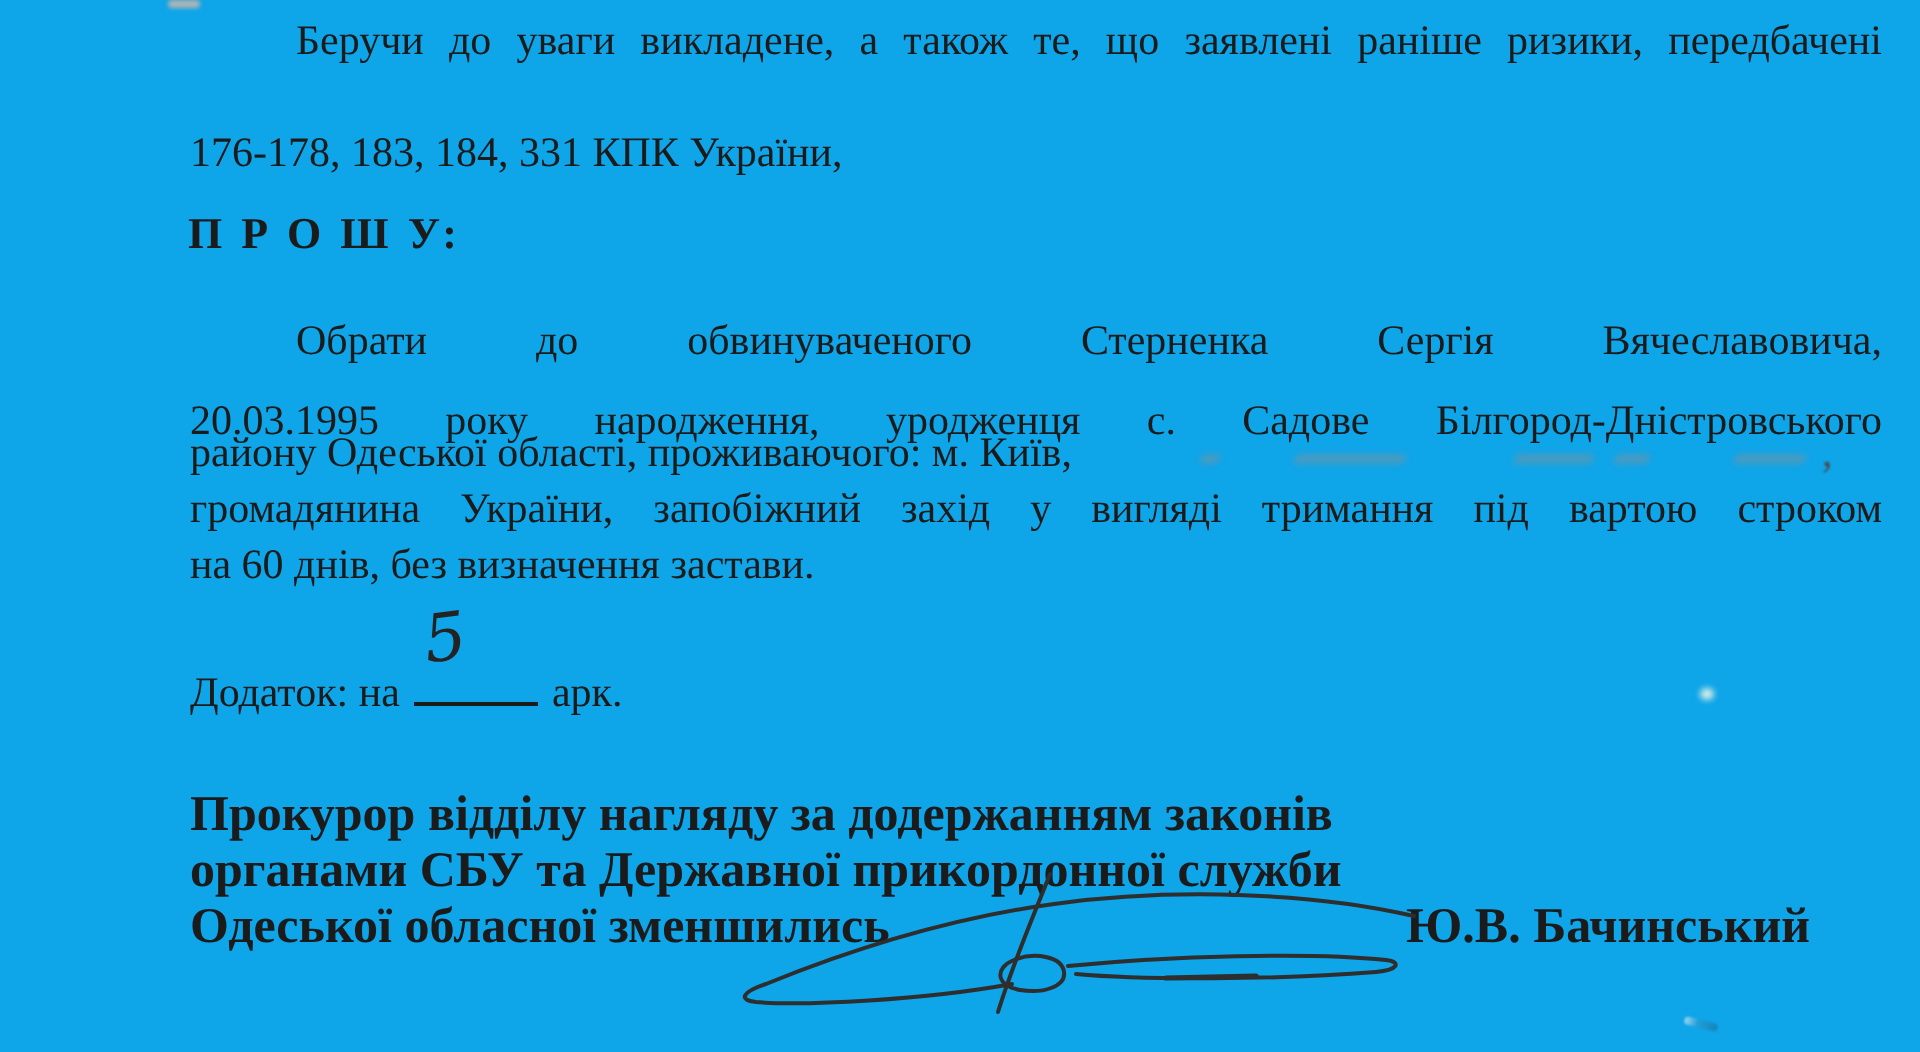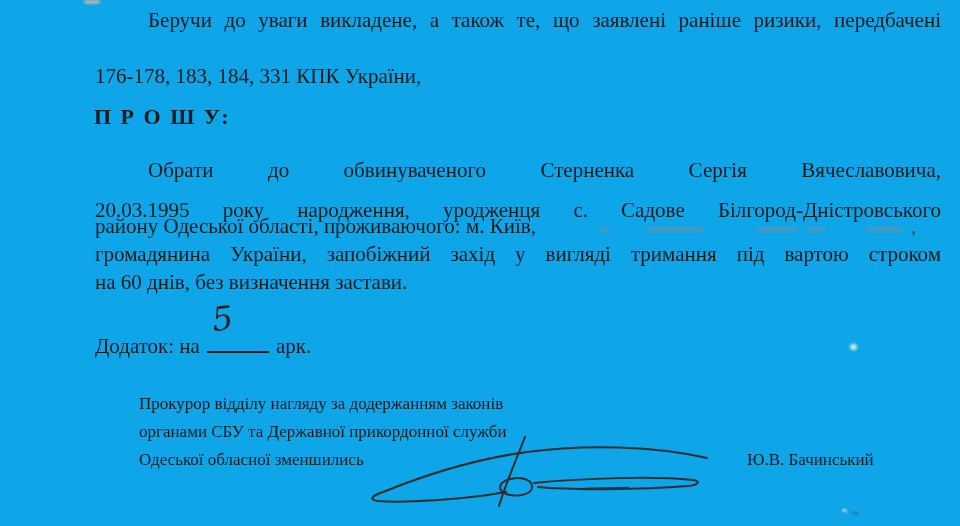--- a/index.html
+++ b/index.html
@@ -10,21 +10,21 @@
   .line{
     position:absolute;left:95px;width:846px;font-size:21px;line-height:25px;
     white-space:nowrap;
   }
   .just{white-space:normal;text-align:justify;text-align-last:justify;}
   .indent{padding-left:53px;box-sizing:border-box;}
   .heading{
     position:absolute;left:94px;width:812px;text-align:left;
     font-weight:bold;font-size:22px;letter-spacing:2px;
   }
-  .sigline{position:absolute;left:95px;font-size:17px;font-weight:normal;white-space:nowrap;margin-left:44px;}
+  .sigline{position:absolute;left:95px;font-size:25px;font-weight:bold;white-space:nowrap;}
   .redact-wrap{position:absolute;left:0;top:0;width:100%;height:25px;}
   .smudge{
     position:absolute;top:13px;height:5px;background:#8f8f8f;opacity:.45;
     filter:blur(1.6px);border-radius:3px;transform:skewX(-12deg);
   }
   .tail-comma{position:absolute;top:0;font-size:21px;color:#4a4a4a;filter:blur(.4px);}
   .blank-underline{
     display:inline-block;width:62px;border-bottom:2px solid #1b1b1b;
     height:18px;margin:0 7px;vertical-align:baseline;
   }

